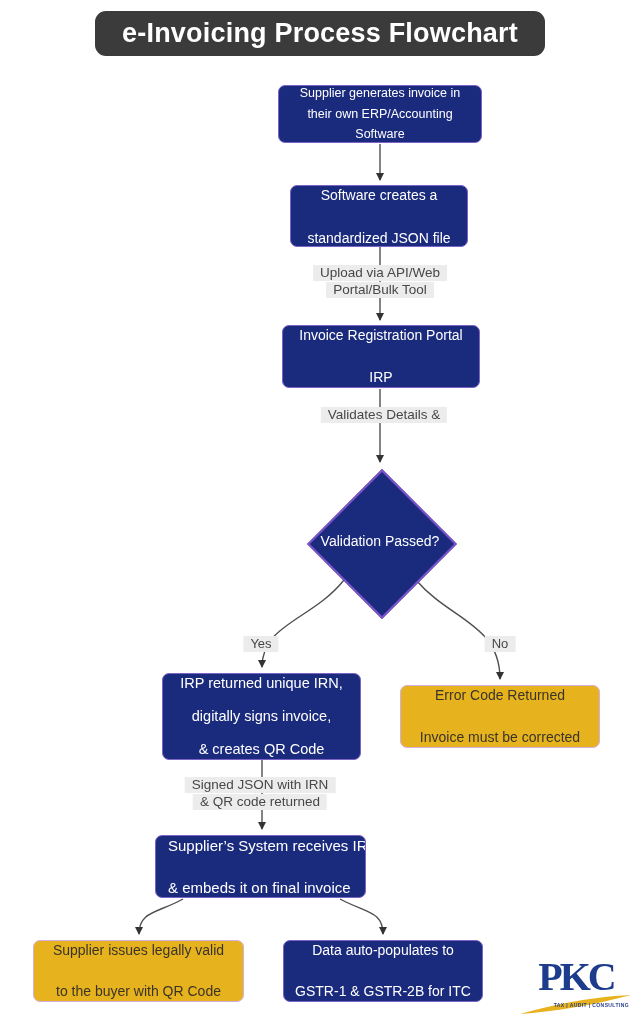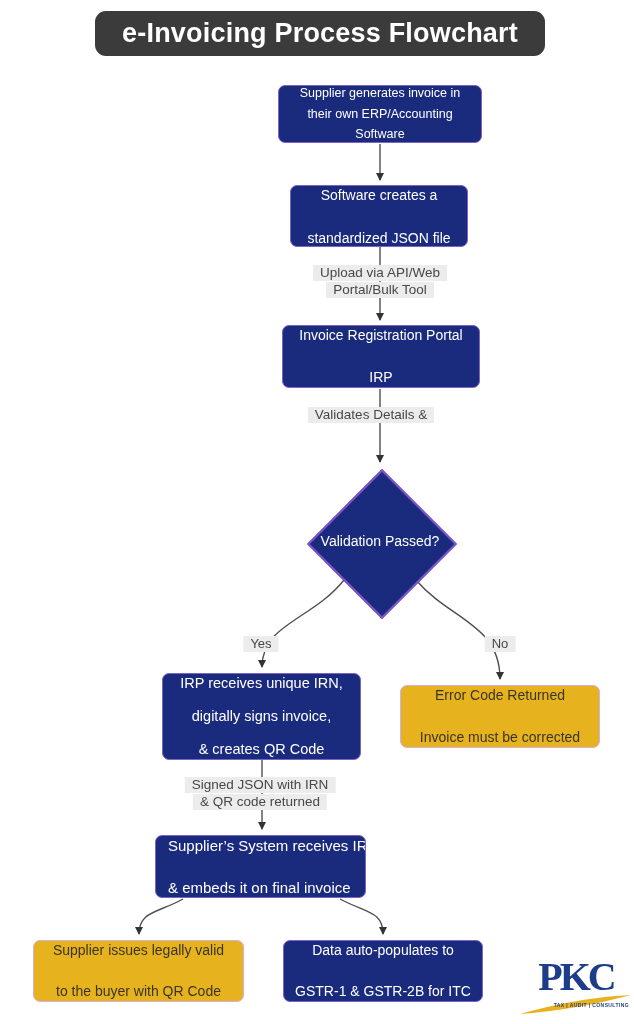--- a/index.html
+++ b/index.html
@@ -47,21 +47,21 @@
 
   .elabel {
     position:absolute; transform:translateX(-50%); z-index:3;
     text-align:center; font-size:13.5px; line-height:16px; color:#474747;
   }
   .elabel span {
     display:block; background:#ececec; padding:0 7px; margin:1px auto;
     width:max-content;
   }
   .lab-upload    { left:380px; top:264px; }
-  .lab-validates { left:371px; top:406px; }
+  .lab-validates { left:384px; top:406px; }
   .lab-signed    { left:260px; top:776px; }
   .lab-yes { left:261px; top:635px; font-size:13px; }
   .lab-no  { left:500px; top:635px; font-size:13px; }
 
   .logo { position:absolute; left:520px; top:958px; width:112px; height:62px; z-index:2; }
   .logo-word {
     position:absolute; left:0; top:0; width:100%; text-align:center;
     font-family:"Liberation Serif", serif; font-weight:bold; font-size:40px;
     line-height:38px; letter-spacing:-3px; color:#1e3c8c;
   }
@@ -109,21 +109,21 @@
 
   <div class="node navy n3">
     <span>Invoice Registration Portal</span>
     <span>IRP</span>
   </div>
 
   <div class="diamond"></div>
   <div class="diamond-text">Validation Passed?</div>
 
   <div class="node navy n4">
-    <span>IRP receives unique IRN,</span>
+    <span>IRP returned unique IRN,</span>
     <span>digitally signs invoice,</span>
     <span>&amp; creates QR Code</span>
   </div>
 
   <div class="node gold n5">
     <span>Error Code Returned</span>
     <span>Invoice must be corrected</span>
   </div>
 
   <div class="node navy n6">

